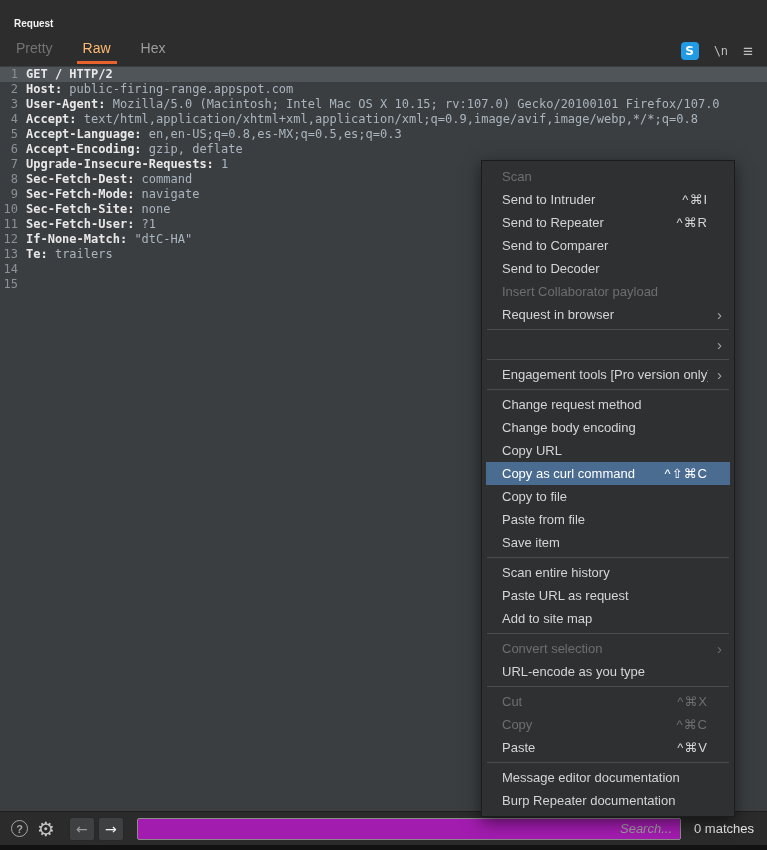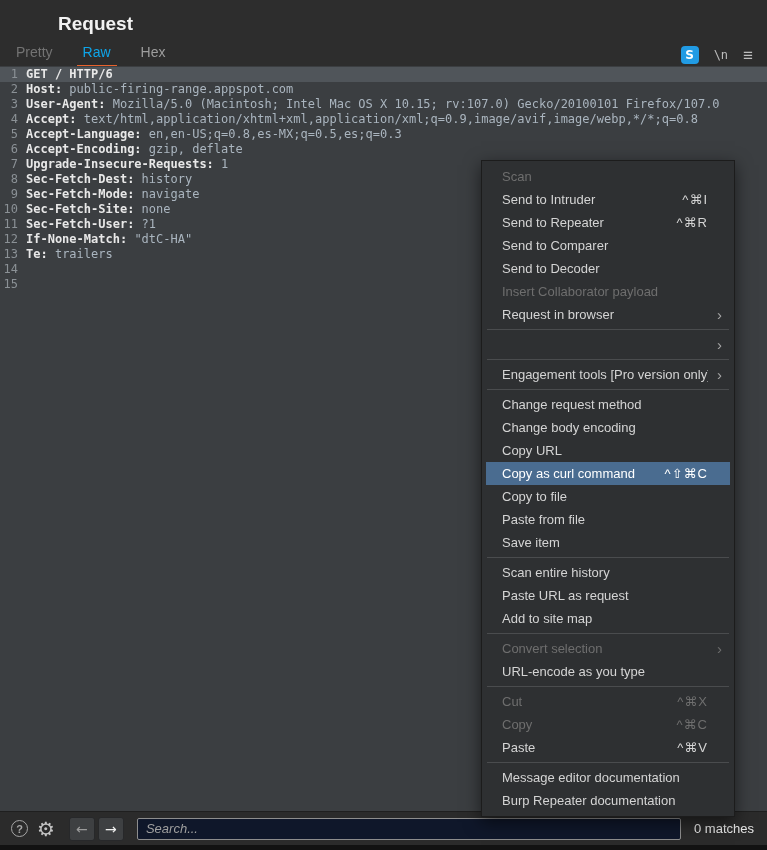--- a/index.html
+++ b/index.html
@@ -8,27 +8,27 @@
     width: 767px; height: 850px;
     background: #121212;
     font-family: "Liberation Sans", "DejaVu Sans", sans-serif;
     overflow: hidden;
     -webkit-font-smoothing: antialiased;
   }
   .window { position: relative; width: 767px; height: 845px; background: #2d2d2d; overflow: hidden; }
 
   
   .panel-header { padding: 13px 14px 2px; }
-  .panel-title { font-size: 19px; font-weight: bold; color: #f2f2f2; margin-left: 44px; }
+  .panel-title { font-size: 10px; font-weight: bold; color: #f2f2f2; }
 
   
   .tabbar { display: flex; align-items: flex-end; padding: 0 14px; height: 31px; }
   .tab { margin-right: 26px; padding: 4px 2px 8px; font-size: 14px; color: #9d9d9d; position: relative; cursor: default; }
   .tab.dim { color: #737373; }
-  .tab.active { color: #0ea5e9; text-align: center; }
+  .tab.active { color: #fdba74; text-align: center; }
   .tab.active::after { content: ""; position: absolute; left: -4px; right: -4px; bottom: 0; height: 3px; background: #e8622d; }
   .tab-icons { margin-left: auto; display: flex; align-items: center; gap: 15px; padding-bottom: 4px; }
   .icon-syntax { width: 18px; height: 18px; border-radius: 4px; background: #219be4; color: #fff; font-weight: bold;
                  font-size: 12px; display: flex; align-items: center; justify-content: center; font-family: "DejaVu Sans", sans-serif; }
   .icon-newline { font-family: "DejaVu Sans Mono", monospace; font-size: 12px; color: #bdbdbd; }
   .icon-menu { font-size: 17px; color: #bdbdbd; line-height: 1; }
 
   
   .editor { position: absolute; top: 66px; left: 0; right: 0; bottom: 34px; background: #3b3e41;
             font-family: "DejaVu Sans Mono", monospace; font-size: 12px; line-height: 15px; padding-top: 1px; }
@@ -53,22 +53,22 @@
   
   .footer { position: absolute; left: 0; bottom: 0; width: 767px; height: 34px; background: #2b2b2b;
             border-top: 1px solid #1f1f1f; display: flex; align-items: center; padding: 0 11px; }
   .help-icon { width: 17px; height: 17px; border-radius: 50%; border: 1.5px solid #a6a6a6; color: #a6a6a6;
                font-size: 11px; font-weight: bold; display: flex; align-items: center; justify-content: center; }
   .gear-icon { font-size: 20px; color: #c4c4c4; font-family: "DejaVu Sans", sans-serif; line-height: 1; margin-left: 9px; }
   .nav-btn { width: 26px; height: 24px; background: #3e4042; border: 1px solid #27282a; border-radius: 3px;
              display: flex; align-items: center; justify-content: center; font-size: 14px; font-family: "DejaVu Sans", sans-serif; }
   .nav-btn.back { margin-left: 14px; color: #9b9b9b; }
   .nav-btn.fwd { margin-left: 3px; color: #efefef; }
-  .search-input { flex: 1; height: 22px; margin: 0 13px; background: #0f172a; border: 1px solid #8d8d8d;
-                  border-radius: 2px; color: #dddddd; font-size: 13px; padding: 0 8px; font-family: inherit; outline: none; }
+  .search-input { flex: 1; height: 22px; margin: 0 13px; background: #a21caf; border: 1px solid #8d8d8d;
+                  border-radius: 2px; color: #dddddd; font-size: 13px; padding: 0 8px; font-family: inherit; outline: none; text-align: right; }
   .search-input::placeholder { color: #9f9f9f; font-style: italic; }
   .matches { color: #e8e8e8; font-size: 13px; margin-right: 2px; white-space: nowrap; }
 </style>
 </head>
 <body>
 
 <div class="window">
 
   <div class="panel-header">
     <span class="panel-title">Request</span>
@@ -81,21 +81,21 @@
     <div class="tab-icons">
       <div class="icon-syntax">S</div>
       <div class="icon-newline">\n</div>
       <div class="icon-menu">≡</div>
     </div>
   </div>
 
   <div class="editor">
     <div class="code-line highlight">
       <span class="ln">1</span>
-      <span class="lc"><b>GET / HTTP/6</b><span></span></span>
+      <span class="lc"><b>GET / HTTP/2</b><span></span></span>
     </div>
     <div class="code-line">
       <span class="ln">2</span>
       <span class="lc"><b>Host:</b><span> public-firing-range.appspot.com</span></span>
     </div>
     <div class="code-line">
       <span class="ln">3</span>
       <span class="lc"><b>User-Agent:</b><span> Mozilla/5.0 (Macintosh; Intel Mac OS X 10.15; rv:107.0) Gecko/20100101 Firefox/107.0</span></span>
     </div>
     <div class="code-line">
@@ -109,21 +109,21 @@
     <div class="code-line">
       <span class="ln">6</span>
       <span class="lc"><b>Accept-Encoding:</b><span> gzip, deflate</span></span>
     </div>
     <div class="code-line">
       <span class="ln">7</span>
       <span class="lc"><b>Upgrade-Insecure-Requests:</b><span> 1</span></span>
     </div>
     <div class="code-line">
       <span class="ln">8</span>
-      <span class="lc"><b>Sec-Fetch-Dest:</b><span> history</span></span>
+      <span class="lc"><b>Sec-Fetch-Dest:</b><span> command</span></span>
     </div>
     <div class="code-line">
       <span class="ln">9</span>
       <span class="lc"><b>Sec-Fetch-Mode:</b><span> navigate</span></span>
     </div>
     <div class="code-line">
       <span class="ln">10</span>
       <span class="lc"><b>Sec-Fetch-Site:</b><span> none</span></span>
     </div>
     <div class="code-line">

